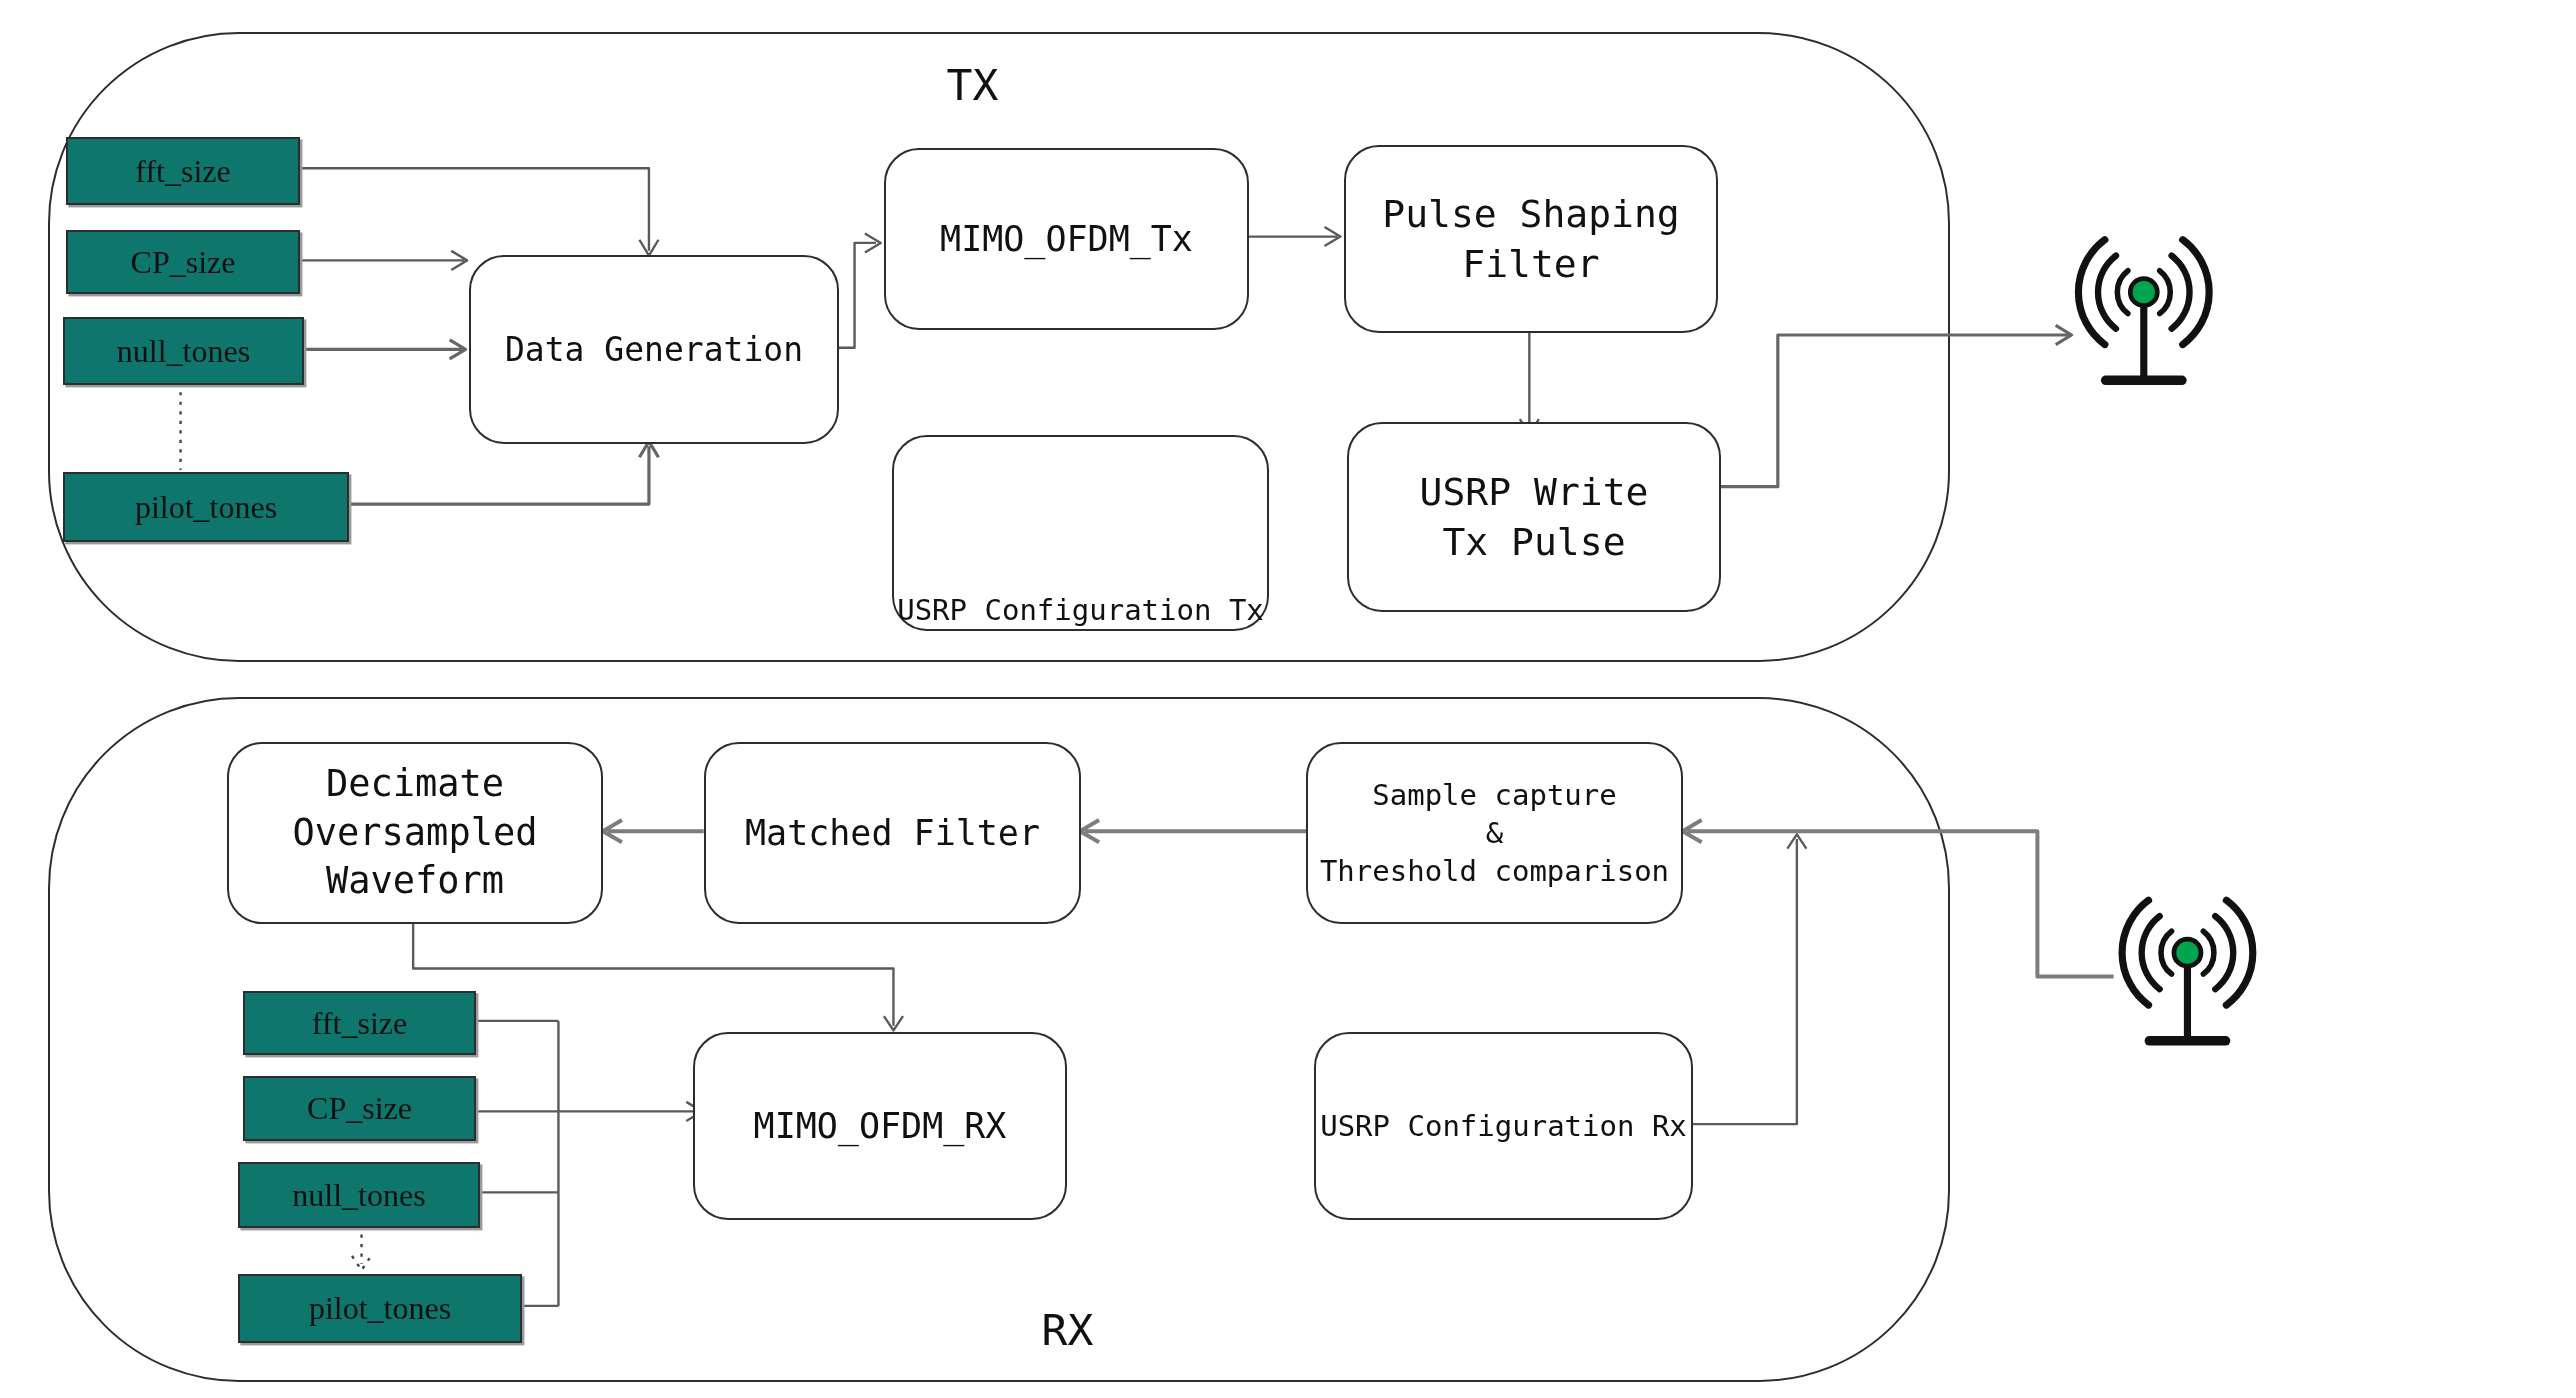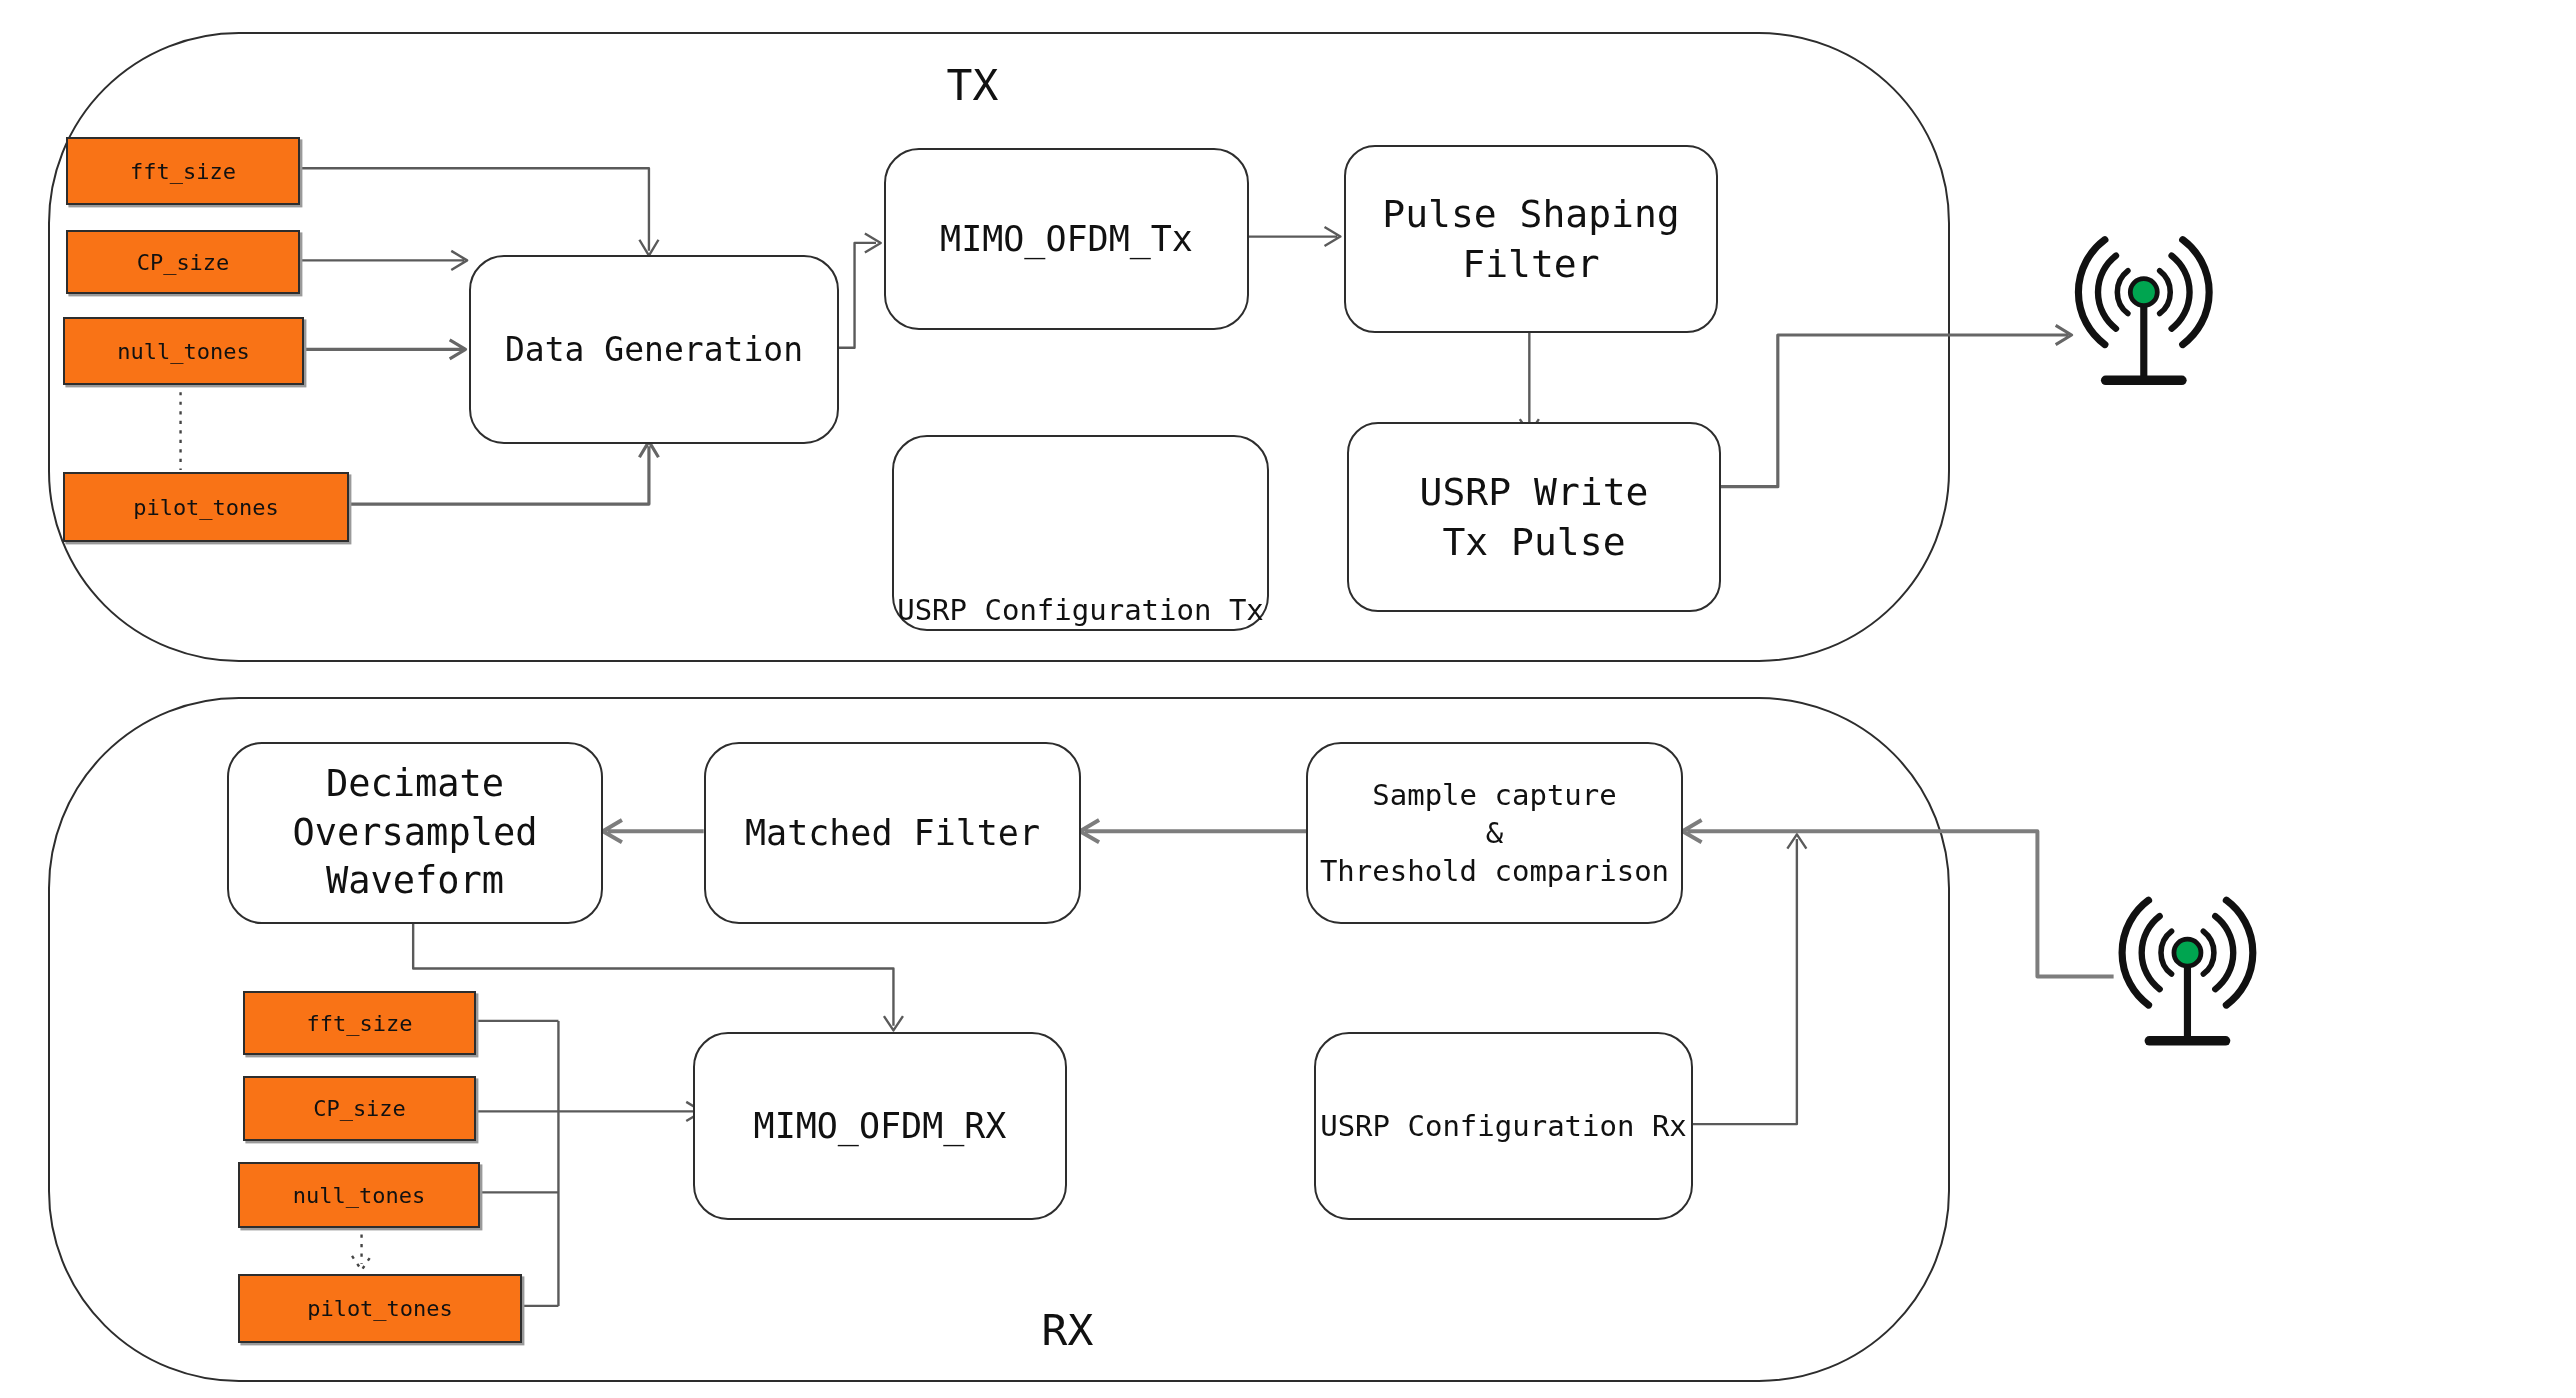--- a/index.html
+++ b/index.html
@@ -1,25 +1,25 @@
 <!DOCTYPE html>
 <html style="font-size:12.7px"><head>
 <meta charset="utf-8">
 <style>
   html,body{margin:0;padding:0;background:#fff;}
   #stage{position:relative;width:2576px;height:1398px;background:#fff;
          font-family:"DejaVu Sans Mono","Liberation Mono",monospace;color:#111;overflow:hidden;padding-left:10px;}
   .stadium{position:absolute;border:2.4px solid #2d2d2d;border-radius:191px;background:transparent;}
-  .pbox{position:absolute;border:2.4px solid #2d2d2d;background:#f97316;display:flex;align-items:center;justify-content:center;
-        font-size:22px;box-shadow:2.4px 2.4px 0 #9a9a9a;z-index:3;}
+  .pbox{position:absolute;border:2.4px solid #2d2d2d;background:#0f766e;display:flex;align-items:center;justify-content:center;
+        font-size:32px;box-shadow:2.4px 2.4px 0 #9a9a9a;z-index:3;font-family:Liberation Serif, serif;}
   .rbox{position:absolute;border:2.4px solid #2d2d2d;border-radius:35px;background:#fff;display:flex;flex-direction:column;
         align-items:center;justify-content:center;line-height:1.32;z-index:3;text-align:center;}
   .seclabel{position:absolute;font-size:43px;text-align:center;z-index:3;}
   #wires{position:absolute;left:0;top:0;z-index:2;}
-  .f44{font-size:35px;} .f48{font-size:38px;border-radius:31px;} .f46{font-size:37px;align-items:center;} .f42{font-size:33px;} .f36{font-size:29px;}
+  .f44{font-size:35px;} .f48{font-size:38px;} .f46{font-size:37px;align-items:center;} .f42{font-size:33px;} .f36{font-size:29px;}
 </style>
 </head>
 <body>
 
 <div id="stage">
 
   <div class="stadium" style="left:48px;top:32px;width:1898px;height:626px;"></div>
   <div class="seclabel" style="left:909px;top:60px;width:127px;">TX</div>
 
   <div class="stadium" style="left:48px;top:697px;width:1898px;height:681px;"></div>

